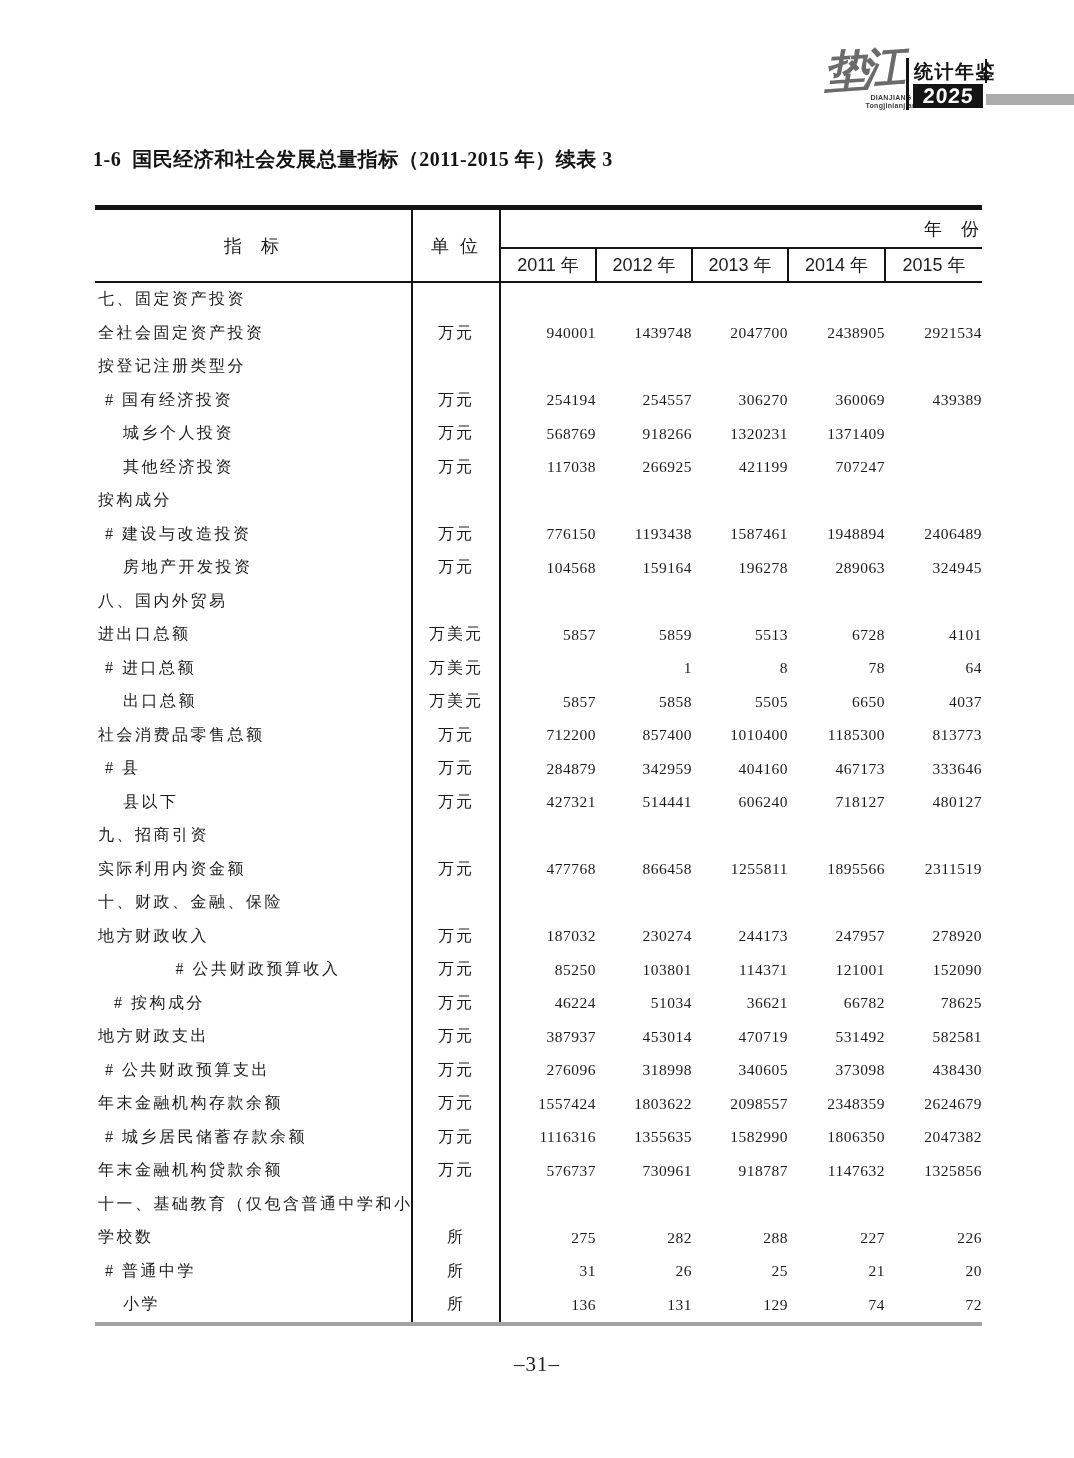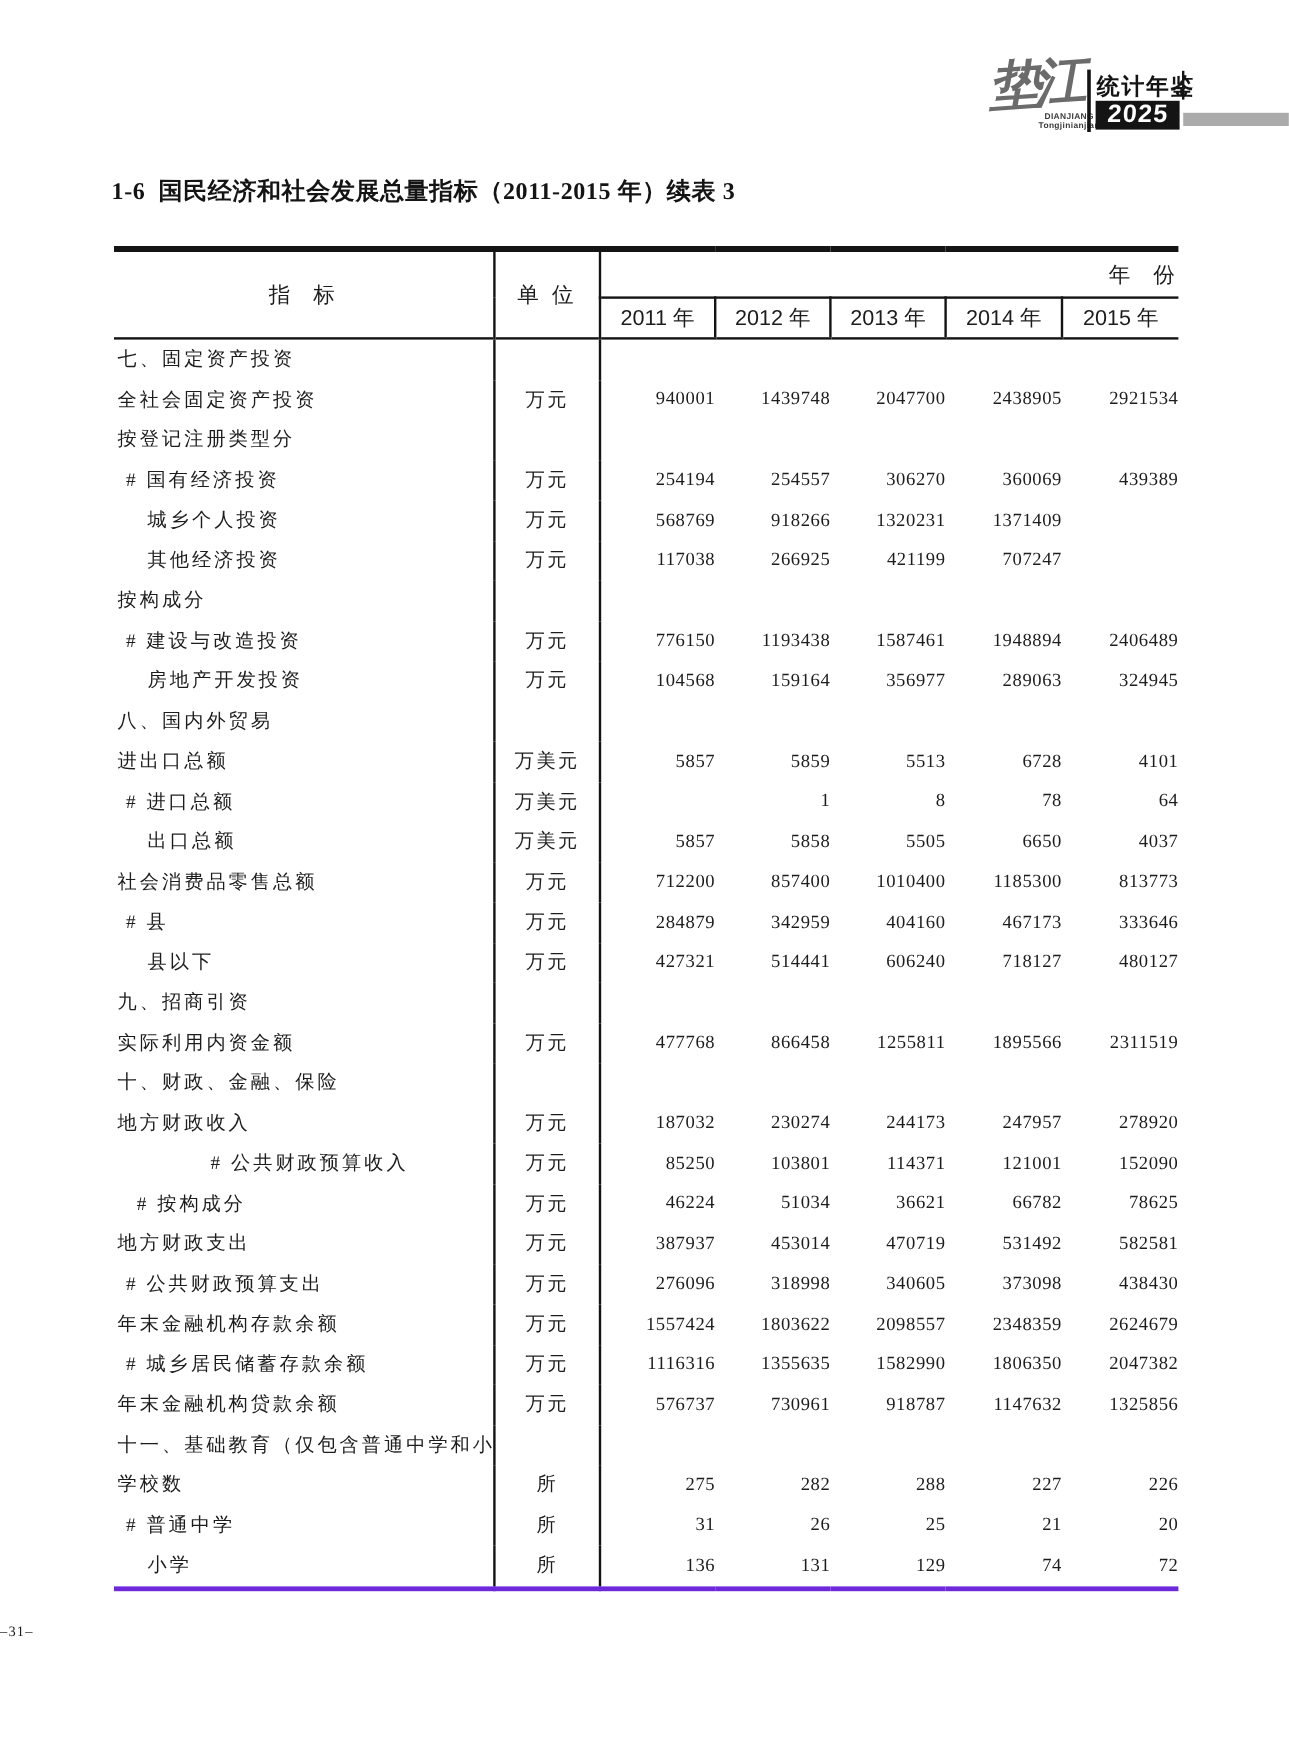--- a/index.html
+++ b/index.html
@@ -43,21 +43,21 @@
   .title{
     position:absolute;left:93px;top:146px;margin:0;
     font-size:20px;font-weight:bold;letter-spacing:.5px;white-space:pre;
     font-family:"Liberation Serif","DejaVu Serif",serif;color:#141414;
   }
 
   
   table.stat{
     position:absolute;left:95px;top:205px;width:887px;
     border-collapse:collapse;table-layout:fixed;
-    border-top:5px solid #141414;border-bottom:4px solid #6d28d9;
+    border-top:5px solid #141414;border-bottom:4px solid #a3a3a3;
   }
   table.stat th,table.stat td{padding:0;vertical-align:middle;}
   thead th{
     font-family:"Liberation Sans","DejaVu Sans",sans-serif;
     font-weight:400;font-size:18px;color:#1c1c1c;text-align:center;white-space:pre;
   }
   .th-ind,.th-unit{letter-spacing:3px;}
   .th-ind{border-right:2px solid #141414;}
   .th-unit{border-right:2px solid #141414;}
   .th-years{border-bottom:2px solid #141414;height:37px;letter-spacing:3px;text-align:right;}
@@ -68,22 +68,22 @@
   tbody td{height:33.5px;font-size:16px;}
   td.c-label{
     text-align:left;letter-spacing:2.5px;border-right:2px solid #141414;
     white-space:pre;overflow:hidden;
   }
   td.c-unit{text-align:center;letter-spacing:2px;border-right:2px solid #141414;}
   td.c-val{text-align:right;padding-right:7px;font-size:15.5px;letter-spacing:.5px;}
 
   
   .footer{
-    position:absolute;left:0;top:1352px;width:100%;
-    font-size:12px;letter-spacing:1px;color:#1c1c1c;
+    position:absolute;left:0;top:1352px;width:100%;text-align:center;
+    font-size:21px;letter-spacing:1px;color:#1c1c1c;
   }
 </style>
 </head>
 <body>
 
 <div class="brand">
   <div class="calli">垫江</div>
   <div class="latin">
     <div>DIANJIANG</div>
     <div>Tongjinianjian</div>
@@ -194,21 +194,21 @@
         <td class="c-val">1193438</td>
         <td class="c-val">1587461</td>
         <td class="c-val">1948894</td>
         <td class="c-val">2406489</td>
       </tr>
       <tr>
         <td class="c-label" style="padding-left: 28px;">房地产开发投资</td>
         <td class="c-unit">万元</td>
         <td class="c-val">104568</td>
         <td class="c-val">159164</td>
-        <td class="c-val">356977</td>
+        <td class="c-val">196278</td>
         <td class="c-val">289063</td>
         <td class="c-val">324945</td>
       </tr>
       <tr>
         <td class="c-label" style="padding-left: 3px;">八、国内外贸易</td>
         <td class="c-unit"></td>
         <td class="c-val"></td>
         <td class="c-val"></td>
         <td class="c-val"></td>
         <td class="c-val"></td>

